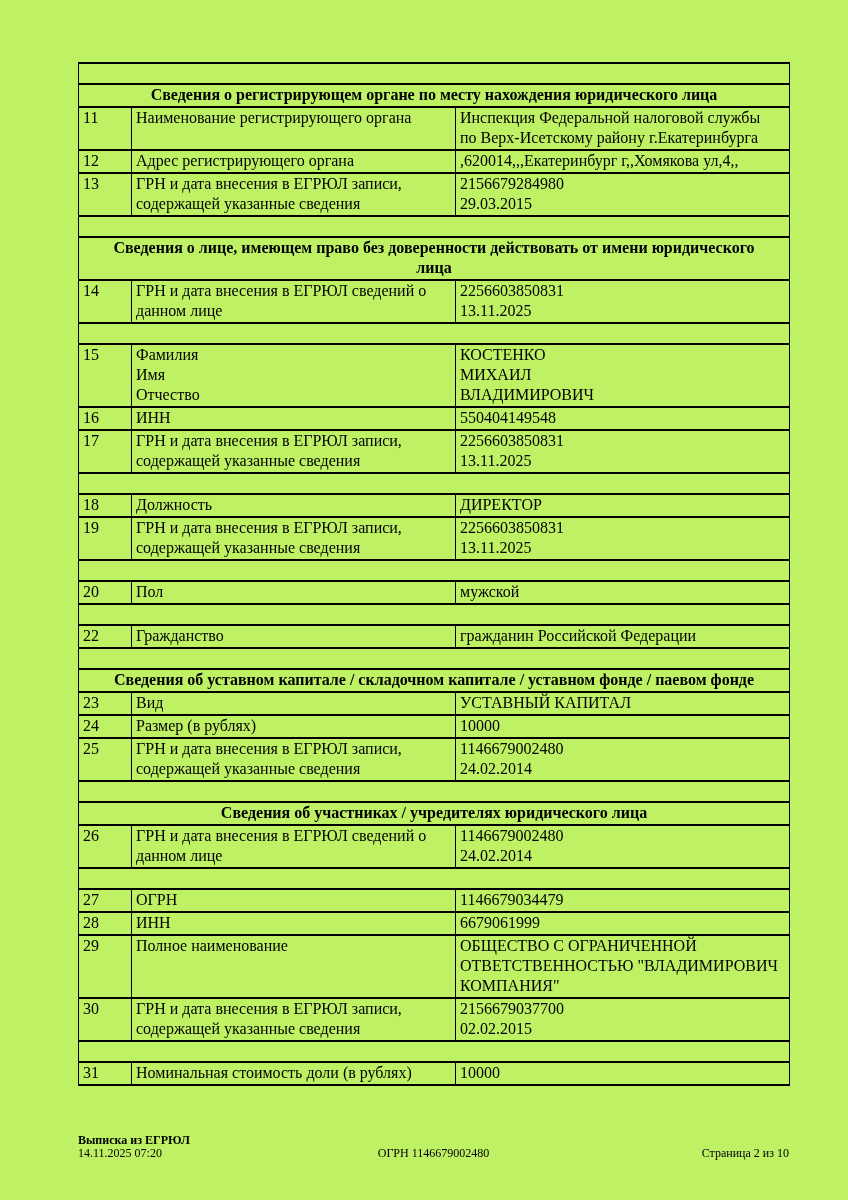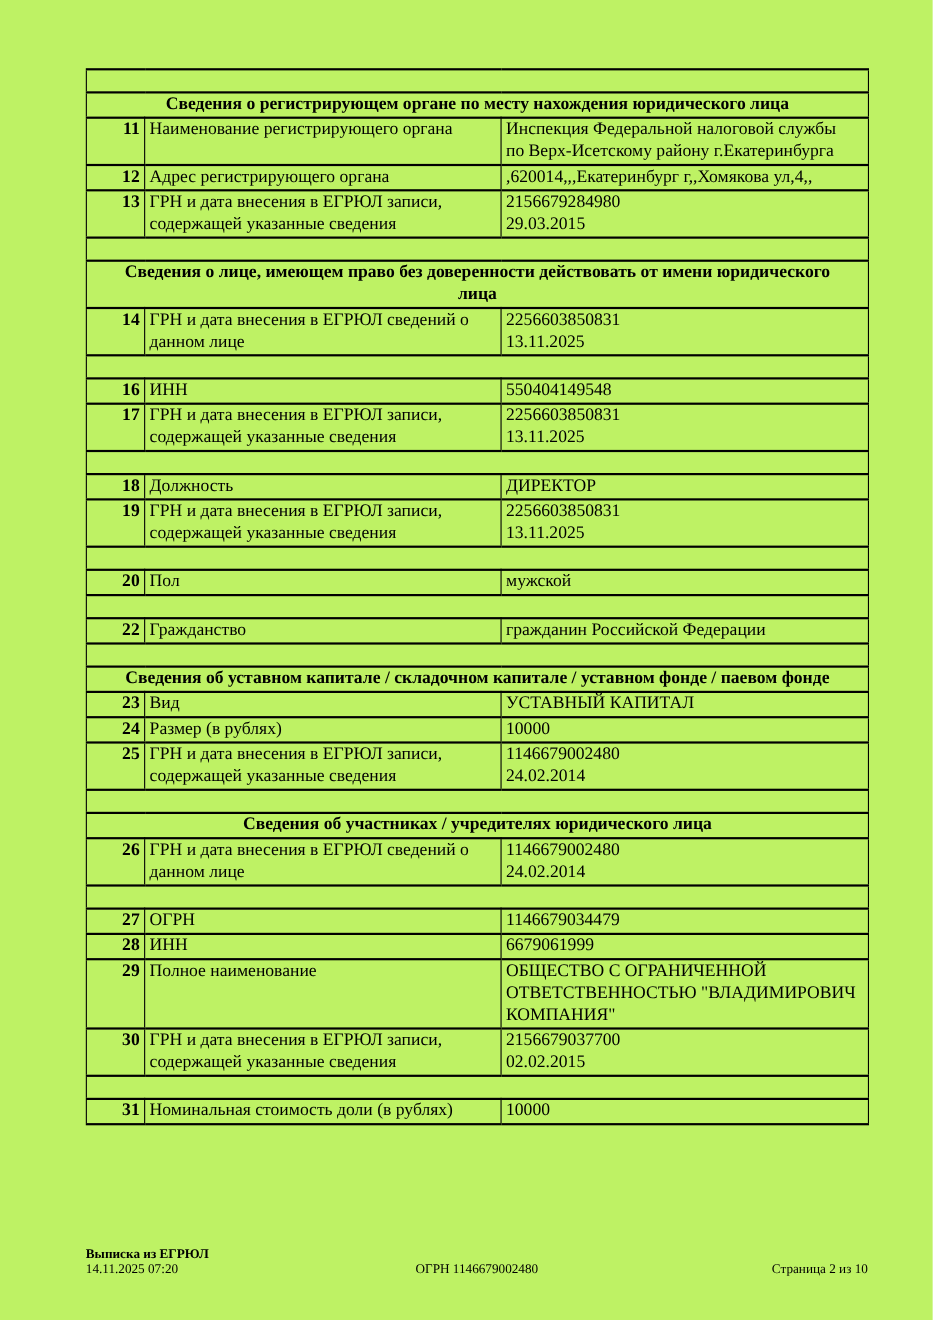--- a/index.html
+++ b/index.html
@@ -32,23 +32,22 @@
   }
   table.egrul td {
     border: 1px solid #000000;
     border-top-width: 2px;
     border-bottom-width: 2px;
     vertical-align: top;
     padding: 0 4px 1px 4px;
     overflow: hidden;
   }
   td.cell-num {
-    text-align: right;
+    text-align: left;
     padding: 0 2px 1px 2px;
-    font-weight: bold;
   }
   td.cell-label, td.cell-value {
     white-space: pre-line;
   }
   td.cell-section {
     text-align: center;
     font-weight: bold;
     padding: 1px 6px 2px 6px;
     white-space: pre-line;
   }
@@ -134,20 +133,29 @@
         </tr>
         <tr>
           <td class="cell-num">14</td>
           <td class="cell-label">ГРН и дата внесения в ЕГРЮЛ сведений о
 данном лице</td>
           <td class="cell-value">2256603850831
 13.11.2025</td>
         </tr>
         <tr>
           <td colspan="3" class="cell-spacer"></td>
+        </tr>
+        <tr>
+          <td class="cell-num">15</td>
+          <td class="cell-label">Фамилия
+Имя
+Отчество</td>
+          <td class="cell-value">КОСТЕНКО
+МИХАИЛ
+ВЛАДИМИРОВИЧ</td>
         </tr>
         <tr>
           <td class="cell-num">16</td>
           <td class="cell-label">ИНН</td>
           <td class="cell-value">550404149548</td>
         </tr>
         <tr>
           <td class="cell-num">17</td>
           <td class="cell-label">ГРН и дата внесения в ЕГРЮЛ записи,
 содержащей указанные сведения</td>

